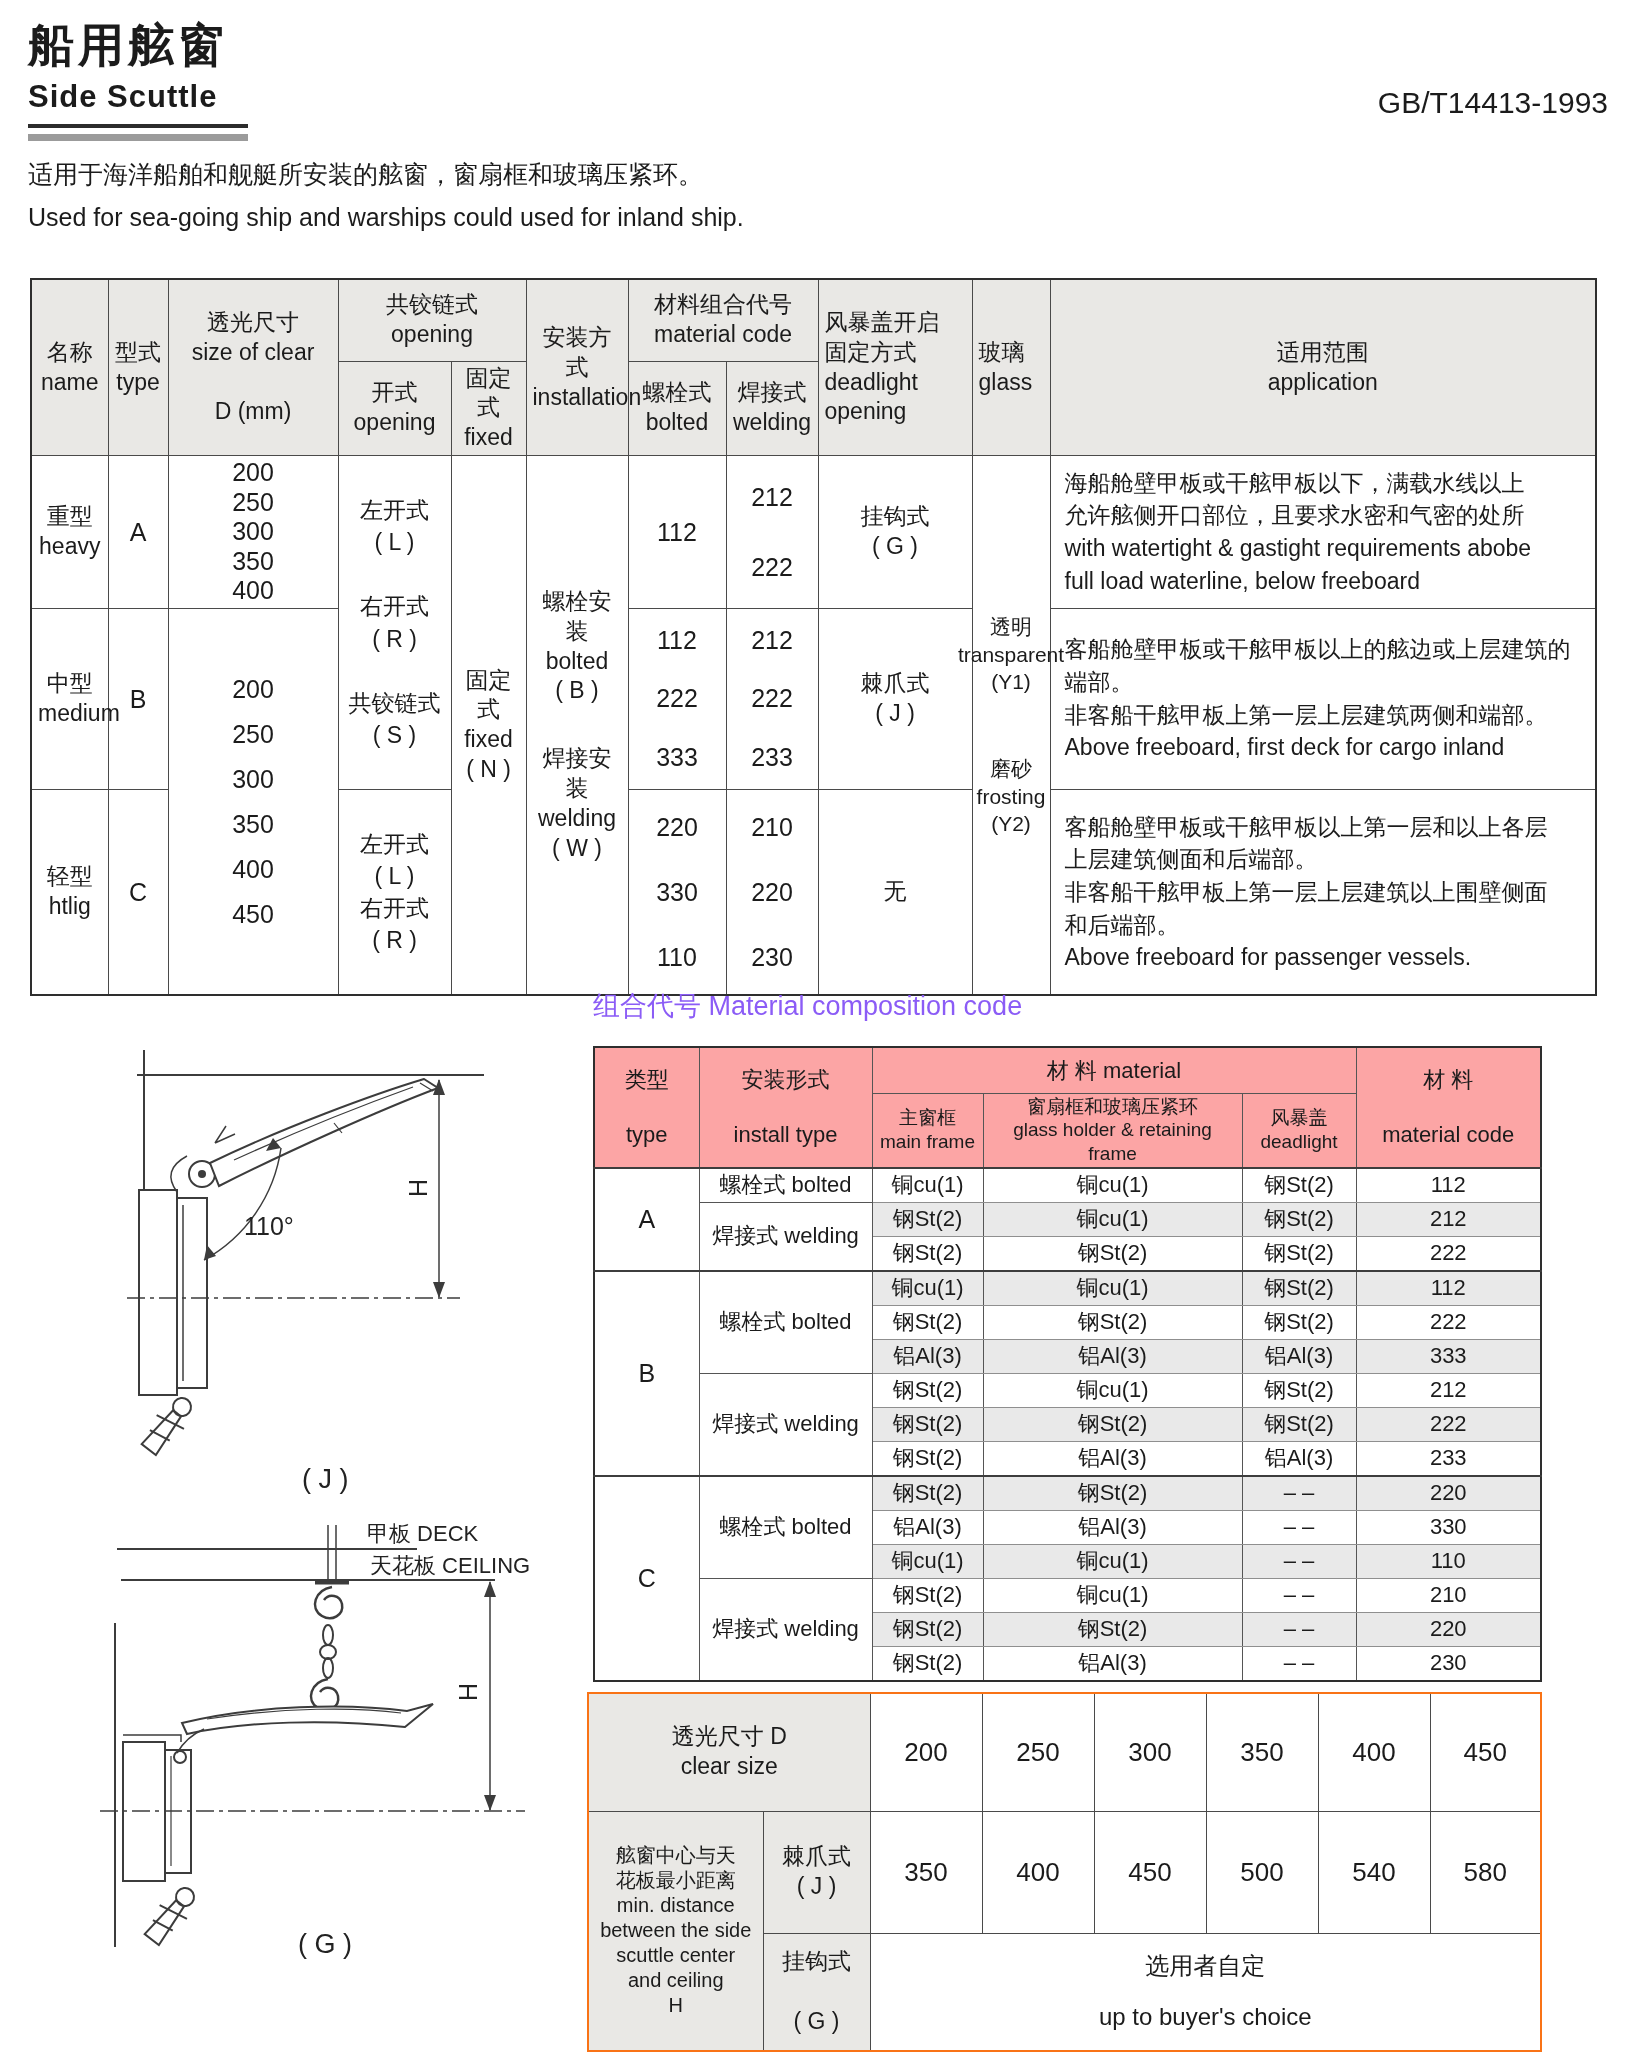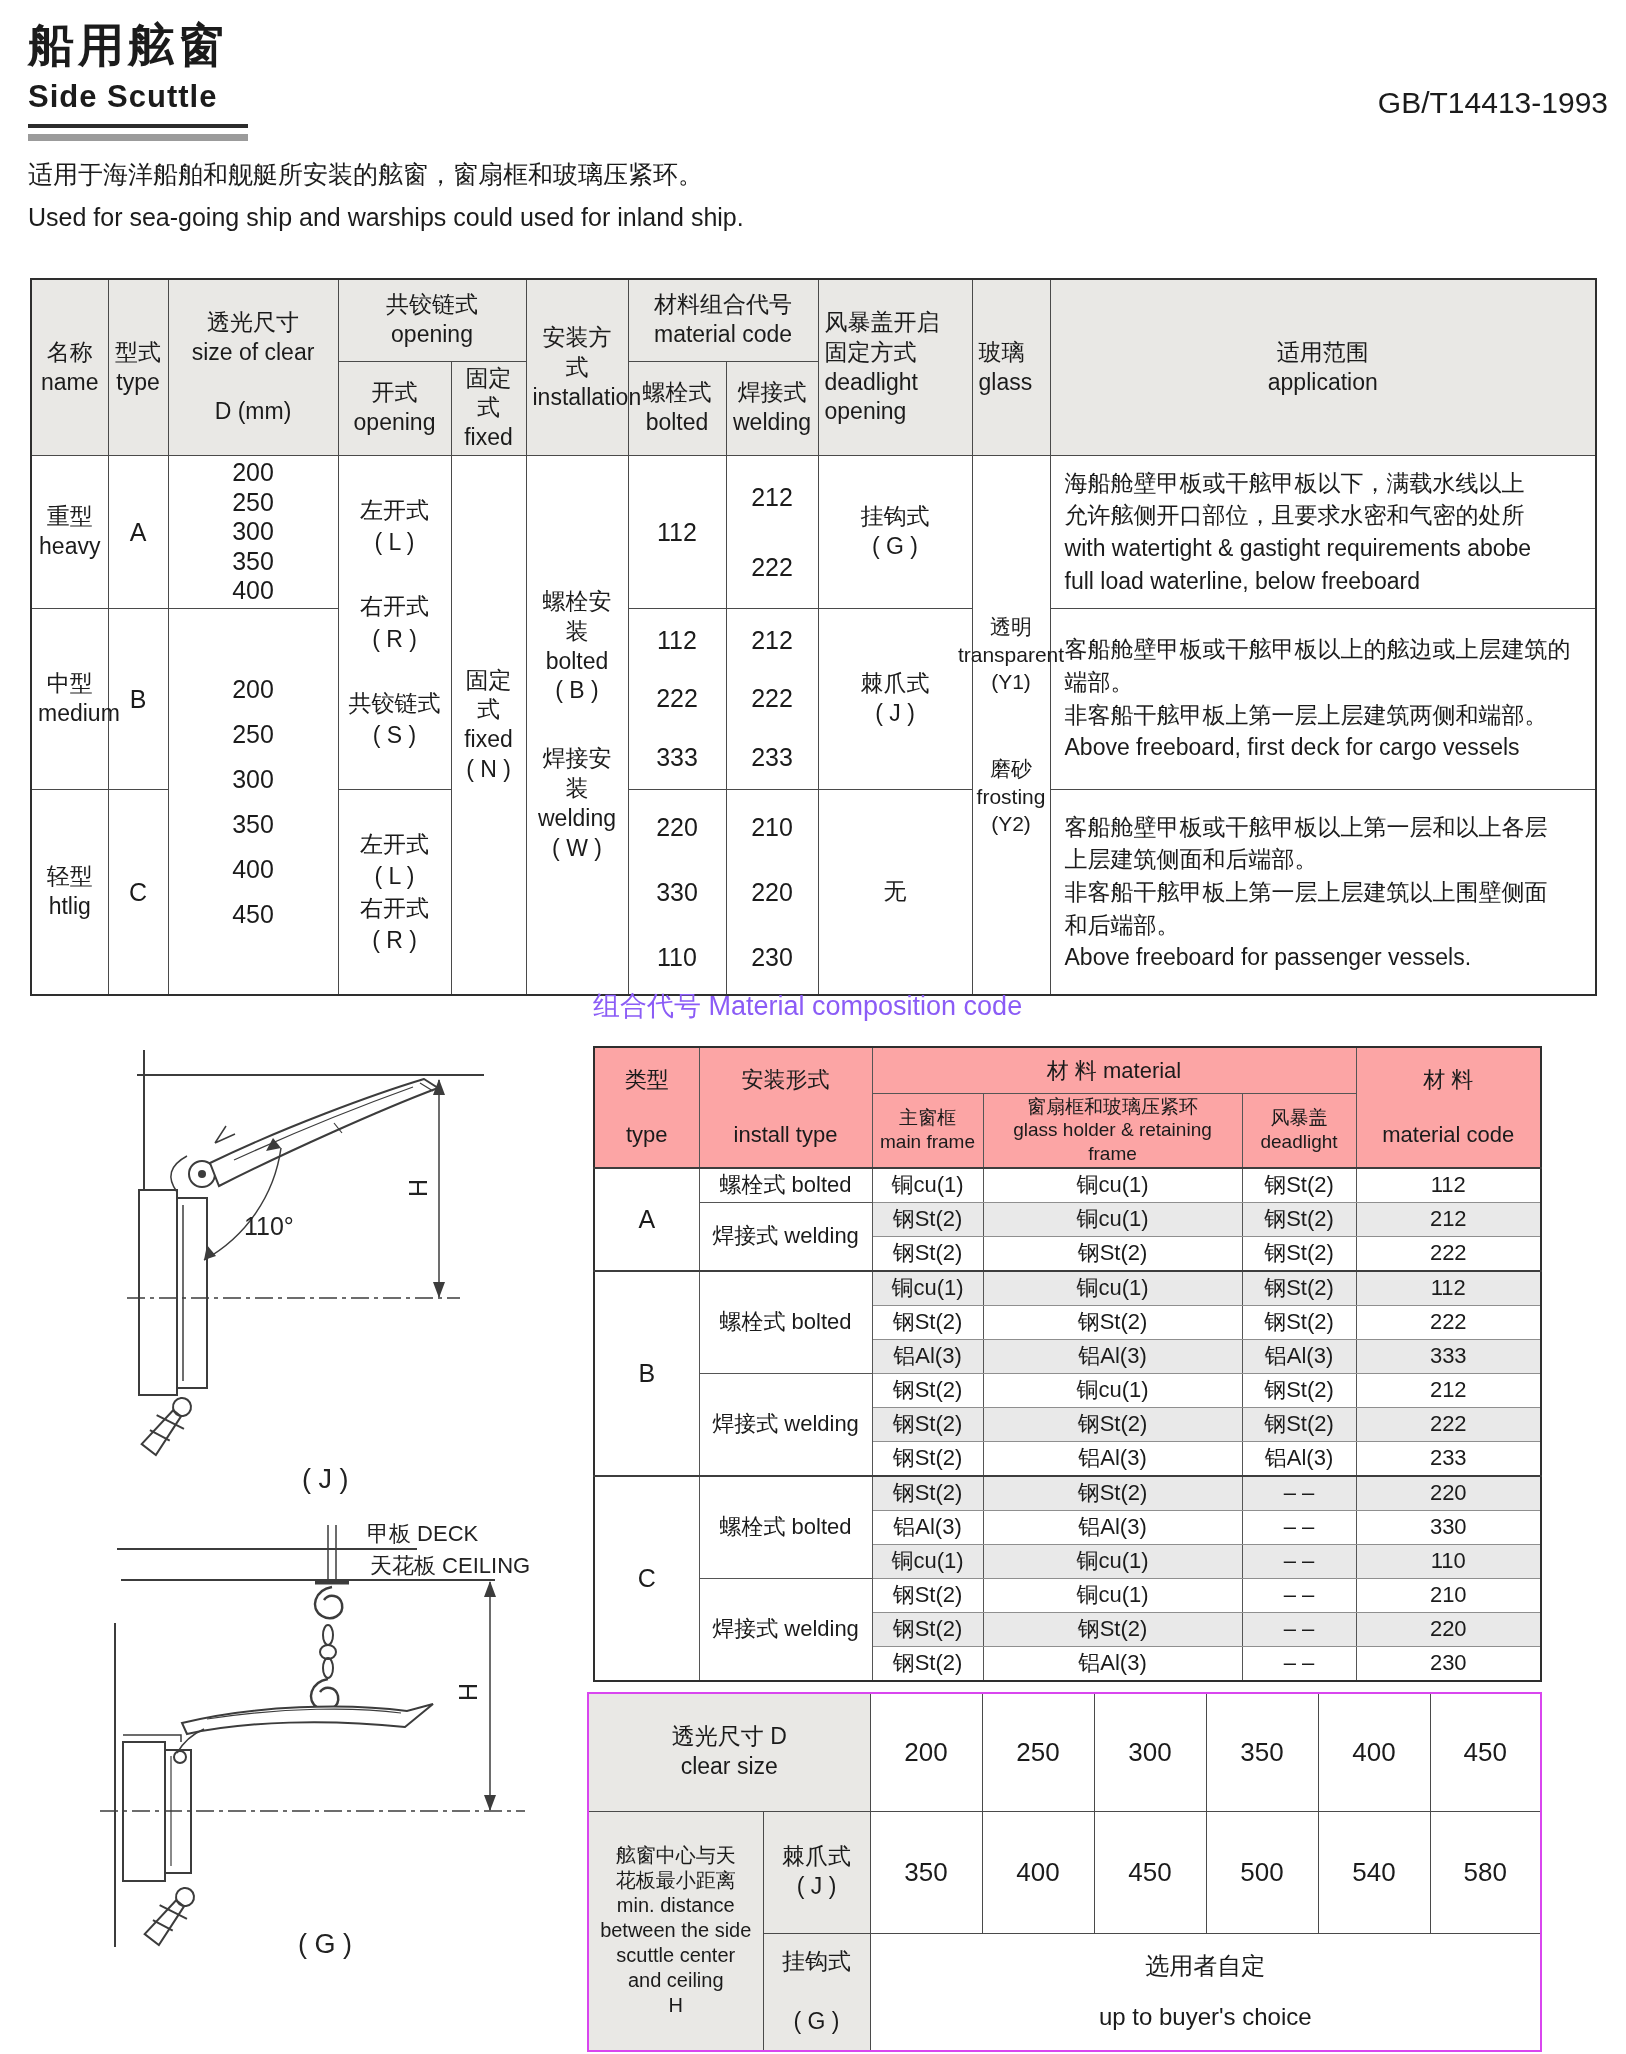--- a/index.html
+++ b/index.html
@@ -42,21 +42,21 @@
   .mc th,.mc td{border:1px solid #555;text-align:center;vertical-align:middle;
     font-size:22px;padding:1px 4px;}
   .mc thead th{background:#fca5a5;line-height:1.25;}
   .mc thead .sm{font-size:19px;}
   .mc tbody td{height:31px;}
   .mc td.m{border-top:1px solid #8f8f8f;border-bottom:1px solid #8f8f8f;}
   .mc tr.alt td.m{background:#e9e9e9;}
   .mc tr.grp td{border-top:2px solid #3d3d3d;}
   .mc .typ{font-size:25px;}
   
-  .bt{width:953px;border:2px solid #d946ef;}
+  .bt{width:953px;border:2px solid #f97316;}
   .bt th,.bt td{border:1px solid #4a4a4a;text-align:center;vertical-align:middle;padding:2px 4px;}
   .bt th{background:#e9e8e5;font-size:23px;line-height:1.3;}
   .bt td{font-size:26px;}
   .bt .h-label{font-size:20px;line-height:1.25;}
   .bt .gval{font-size:24px;line-height:2.1;}
   
   svg text{fill:#222;font-family:"Liberation Sans","DejaVu Sans",sans-serif;}
 </style>
 </head>
 <body>
@@ -185,21 +185,21 @@
       <td class="pre num lh-b">112
 222
 333</td>
       <td class="pre num lh-b">212
 222
 233</td>
       <td class="pre">棘爪式
 ( J )</td>
       <td class="pre app">客船舱壁甲板或干舷甲板以上的舷边或上层建筑的端部。
 非客船干舷甲板上第一层上层建筑两侧和端部。
-Above freeboard, first deck for cargo vessels</td>
+Above freeboard, first deck for cargo inland</td>
     </tr>
     <tr style="height:206px">
       <td class="pre">轻型
 htlig</td>
       <td class="num">C</td>
       <td class="pre open-cell">左开式
 ( L )
 右开式
 ( R )</td>
       <td class="pre num lh-c">220

